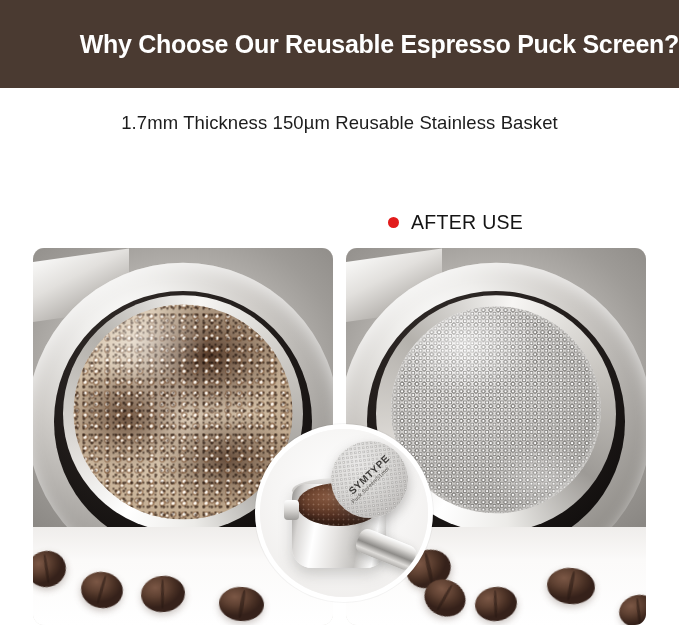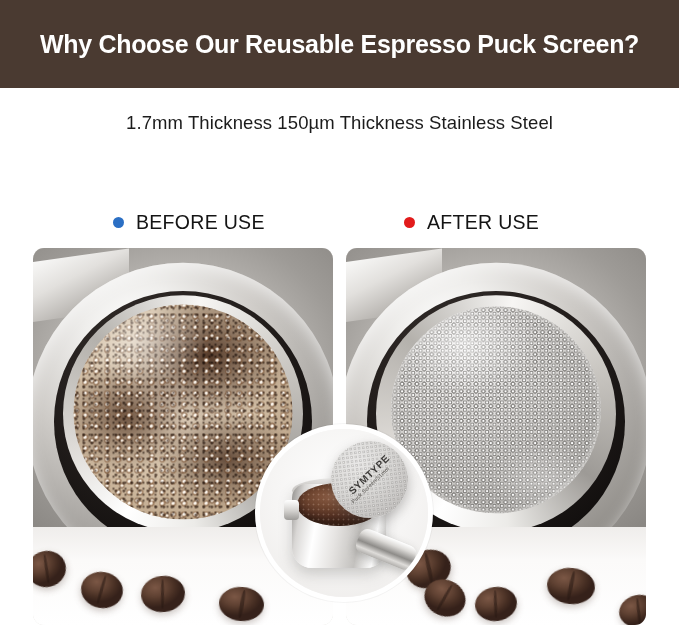--- a/index.html
+++ b/index.html
@@ -15,21 +15,21 @@
     position: relative;
   }
 
   
   .header-banner {
     width: 679px;
     height: 88px;
     background: #4a3a31;
     display: flex;
     align-items: center;
-    justify-content: center;
+    justify-content: flex-end;
     box-sizing: border-box;
   }
   .header-title {
     color: #ffffff;
     font-size: 25px;
     font-weight: bold;
     letter-spacing: -0.3px;
     text-align: center;
     white-space: nowrap;
     font-family: "Liberation Sans", sans-serif;
@@ -58,21 +58,21 @@
     width: 679px;
     height: 30px;
   }
   .legend-item {
     position: absolute;
     display: flex;
     align-items: center;
     gap: 12px;
   }
   .legend-item.before { left: 113px; }
-  .legend-item.after  { left: 404px; }
+  .legend-item.after  { left: 388px; }
   .legend-dot {
     width: 11px;
     height: 11px;
     border-radius: 50%;
     flex: 0 0 auto;
   }
   .legend-dot.blue { background: #2b6fc4; }
   .legend-dot.red  { background: #e21b1b; }
   .legend-label {
     font-size: 19.5px;
@@ -432,29 +432,25 @@
   }
 </style>
 </head>
 <body>
 
 <div class="header-banner">
   <div class="header-title">Why Choose Our Reusable Espresso Puck Screen?</div>
 </div>
 
 <div class="subtitle-block">
-  <div class="subtitle-line">1.7mm Thickness 150µm Thickness Stainless Steel</div>
+  <div class="subtitle-line">1.7mm Thickness 150µm Reusable Stainless Basket</div>
 </div>
 
 <div class="legend-row">
 
-  <div class="legend-item before">
-    <span class="legend-dot blue"></span>
-    <span class="legend-label">BEFORE USE</span>
-  </div>
 
   <div class="legend-item after">
     <span class="legend-dot red"></span>
     <span class="legend-label">AFTER USE</span>
   </div>
 
 </div>
 
 <div class="panels">
 

